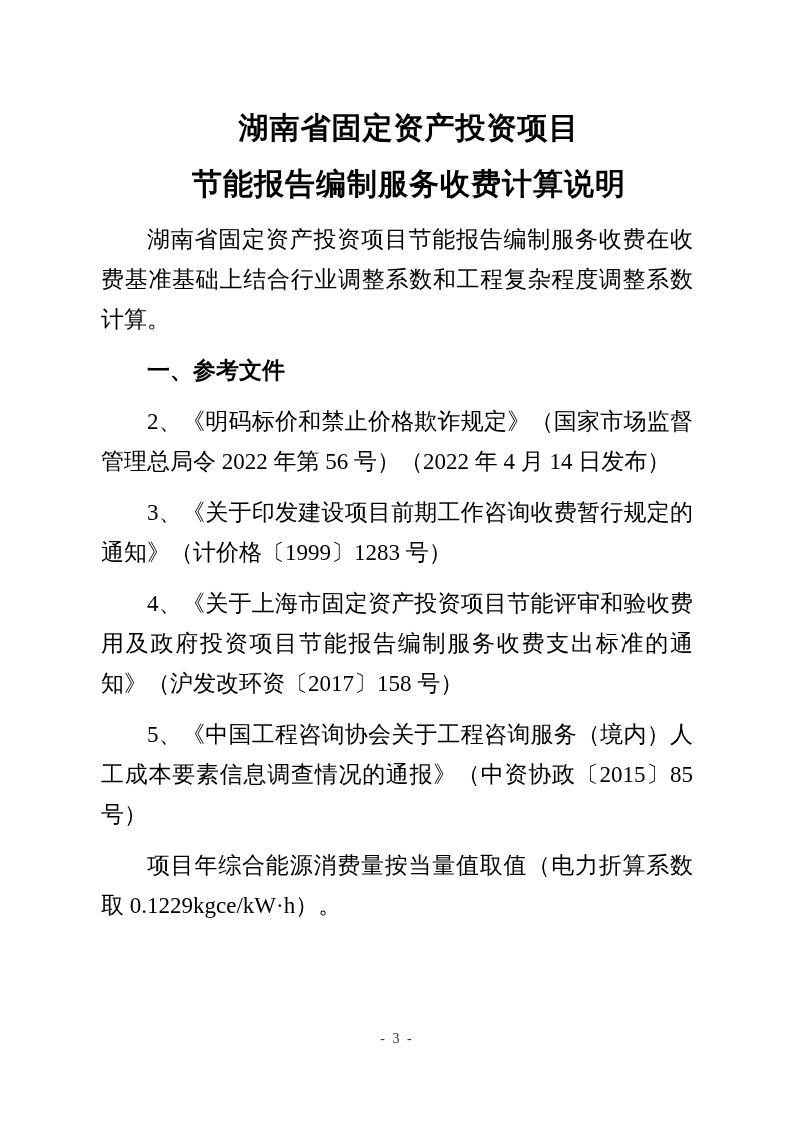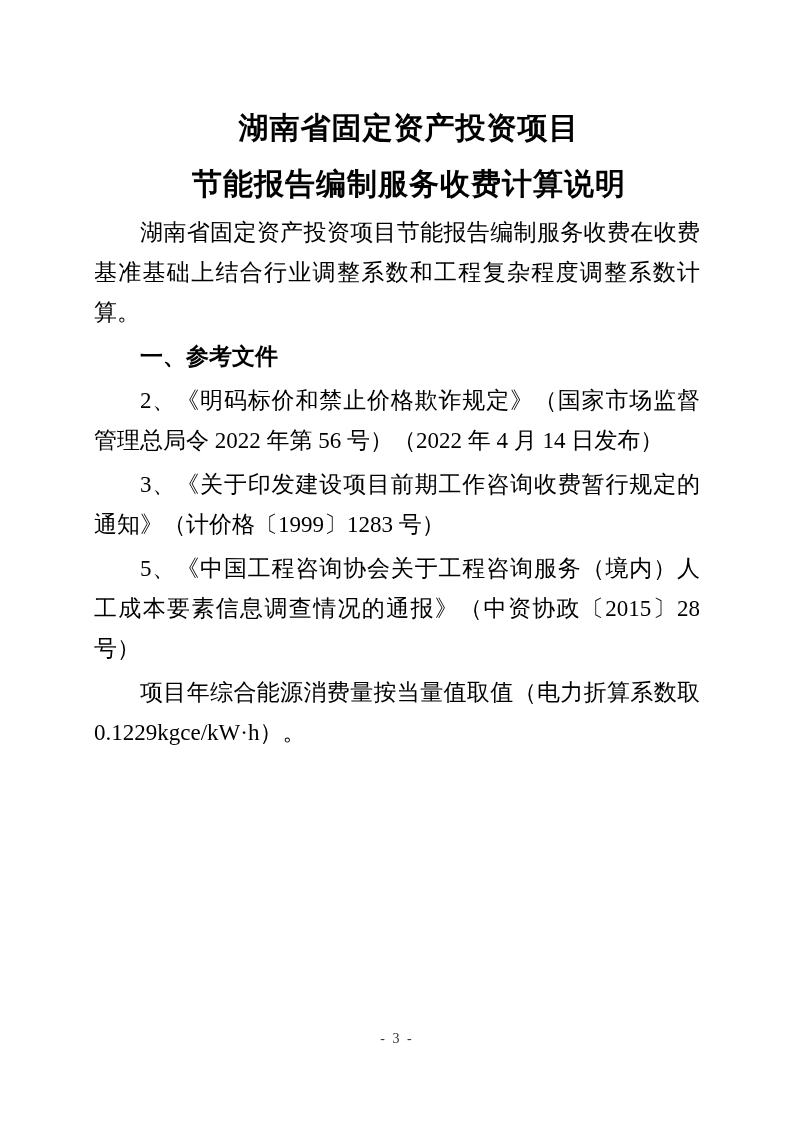--- a/index.html
+++ b/index.html
@@ -35,21 +35,21 @@
     position: absolute;
     top: 209px;
     left: 90px;
     width: 614px;
     font-size: 23px;
     line-height: 40px;
     text-align: justify;
     text-justify: inter-ideograph;
   }
   .body-block p {
-    margin: 4px;
+    margin: 11px;
     padding: 0;
     text-indent: 2em;
   }
   .body-block p.heading {
     font-weight: bold;
   }
   .page-number {
     position: absolute;
     top: 1031px;
     left: 0;
@@ -68,19 +68,20 @@
   <div class="title-block">
     <span class="title-line">湖南省固定资产投资项目</span>
     <span class="title-line">节能报告编制服务收费计算说明</span>
   </div>
 
   <div class="body-block">
     <p>湖南省固定资产投资项目节能报告编制服务收费在收费基准基础上结合行业调整系数和工程复杂程度调整系数计算。</p>
     <p class="heading">一、参考文件</p>
     <p>2、《明码标价和禁止价格欺诈规定》（国家市场监督管理总局令 2022 年第 56 号）（2022 年 4 月 14 日发布）</p>
     <p>3、《关于印发建设项目前期工作咨询收费暂行规定的通知》（计价格〔1999〕1283 号）</p>
-    <p>5、《中国工程咨询协会关于工程咨询服务（境内）人工成本要素信息调查情况的通报》（中资协政〔2015〕28 号）</p>
+    <p>4、《关于上海市固定资产投资项目节能评审和验收费用及政府投资项目节能报告编制服务收费支出标准的通知》（沪发改环资〔2017〕158 号）</p>
+    <p>5、《中国工程咨询协会关于工程咨询服务（境内）人工成本要素信息调查情况的通报》（中资协政〔2015〕85 号）</p>
     <p>项目年综合能源消费量按当量值取值（电力折算系数取 0.1229kgce/kW·h）。</p>
   </div>
 
   <div class="page-number">- 3 -</div>
 
 </div>
 
 </body></html>

